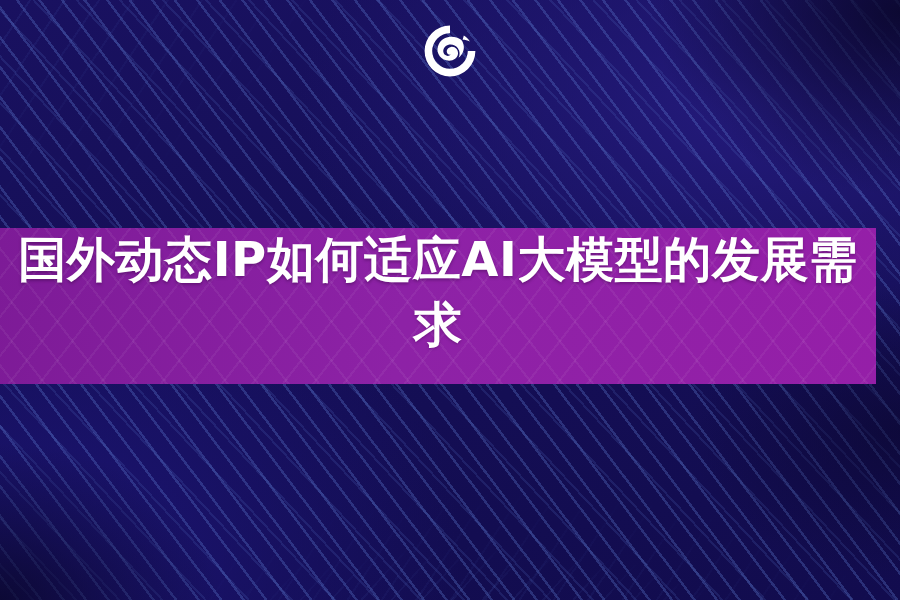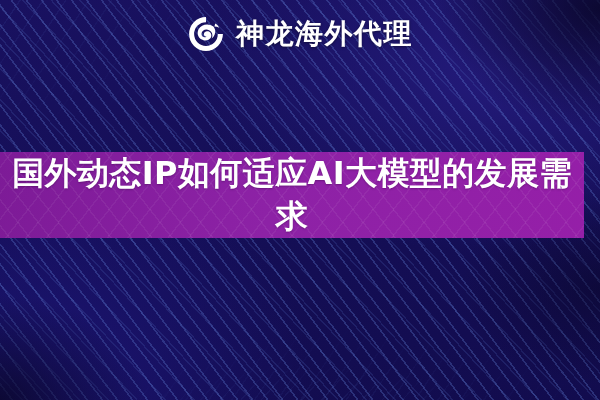--- a/index.html
+++ b/index.html
@@ -134,21 +134,21 @@
     white-space: nowrap;
     text-shadow: 0 1px 3px rgba(0,0,0,0.45);
   }
 
   
   .title-band {
     position: absolute;
     left: 0;
     right: 16px;
     top: 152px;
-    height: 86px;
+    height: 104px;
     background:
       repeating-linear-gradient(
         52deg,
         rgba(255,255,255,0.00) 0px,
         rgba(255,255,255,0.00) 7px,
         rgba(255,255,255,0.055) 7px,
         rgba(255,255,255,0.055) 8.4px,
         rgba(255,255,255,0.00) 8.4px,
         rgba(255,255,255,0.00) 16px
       ),
@@ -156,21 +156,20 @@
         -52deg,
         rgba(255,255,255,0.00) 0px,
         rgba(255,255,255,0.00) 7px,
         rgba(255,255,255,0.05) 7px,
         rgba(255,255,255,0.05) 8.4px,
         rgba(255,255,255,0.00) 8.4px,
         rgba(255,255,255,0.00) 16px
       ),
       linear-gradient(96deg, #7d1b97 0%, #8d22a6 46%, #951fa8 100%);
     display: flex;
-    align-items: center;
     justify-content: center;
     box-shadow: 0 0 0 0 rgba(0,0,0,0);
   }
 
   .title-text {
     width: 560px;
     margin: 0;
     color: #ffffff;
     font-size: 32px;
     font-weight: 700;
@@ -213,20 +212,19 @@
                C31.3 37.9 28.2 38 26.3 36.2
                C23.6 33.7 23.9 29.2 27 26.6
                C31 23.3 37.6 24.2 40.9 28.8
                C43.2 32 43.4 36.2 41.6 39.6
                C46.3 36.1 48.5 30.3 47.2 25
                C46.6 22.6 45.8 20.8 44.5 19.5 Z" fill="#ffffff"></path>
 
       <path d="M47.5 14.5 C50.5 16.2 52.8 18.6 54.3 21.4 C51.8 20.1 49 19.4 46.2 19.4 Z" fill="#ffffff"></path>
     </svg>
 
-    <span class="logo-text">神龙海外代理</span>
   </div>
 
   <div class="title-band">
     <h1 class="title-text">国外动态IP如何适应AI大模型的发展需求</h1>
   </div>
 
 </div>
 
 </body></html>

